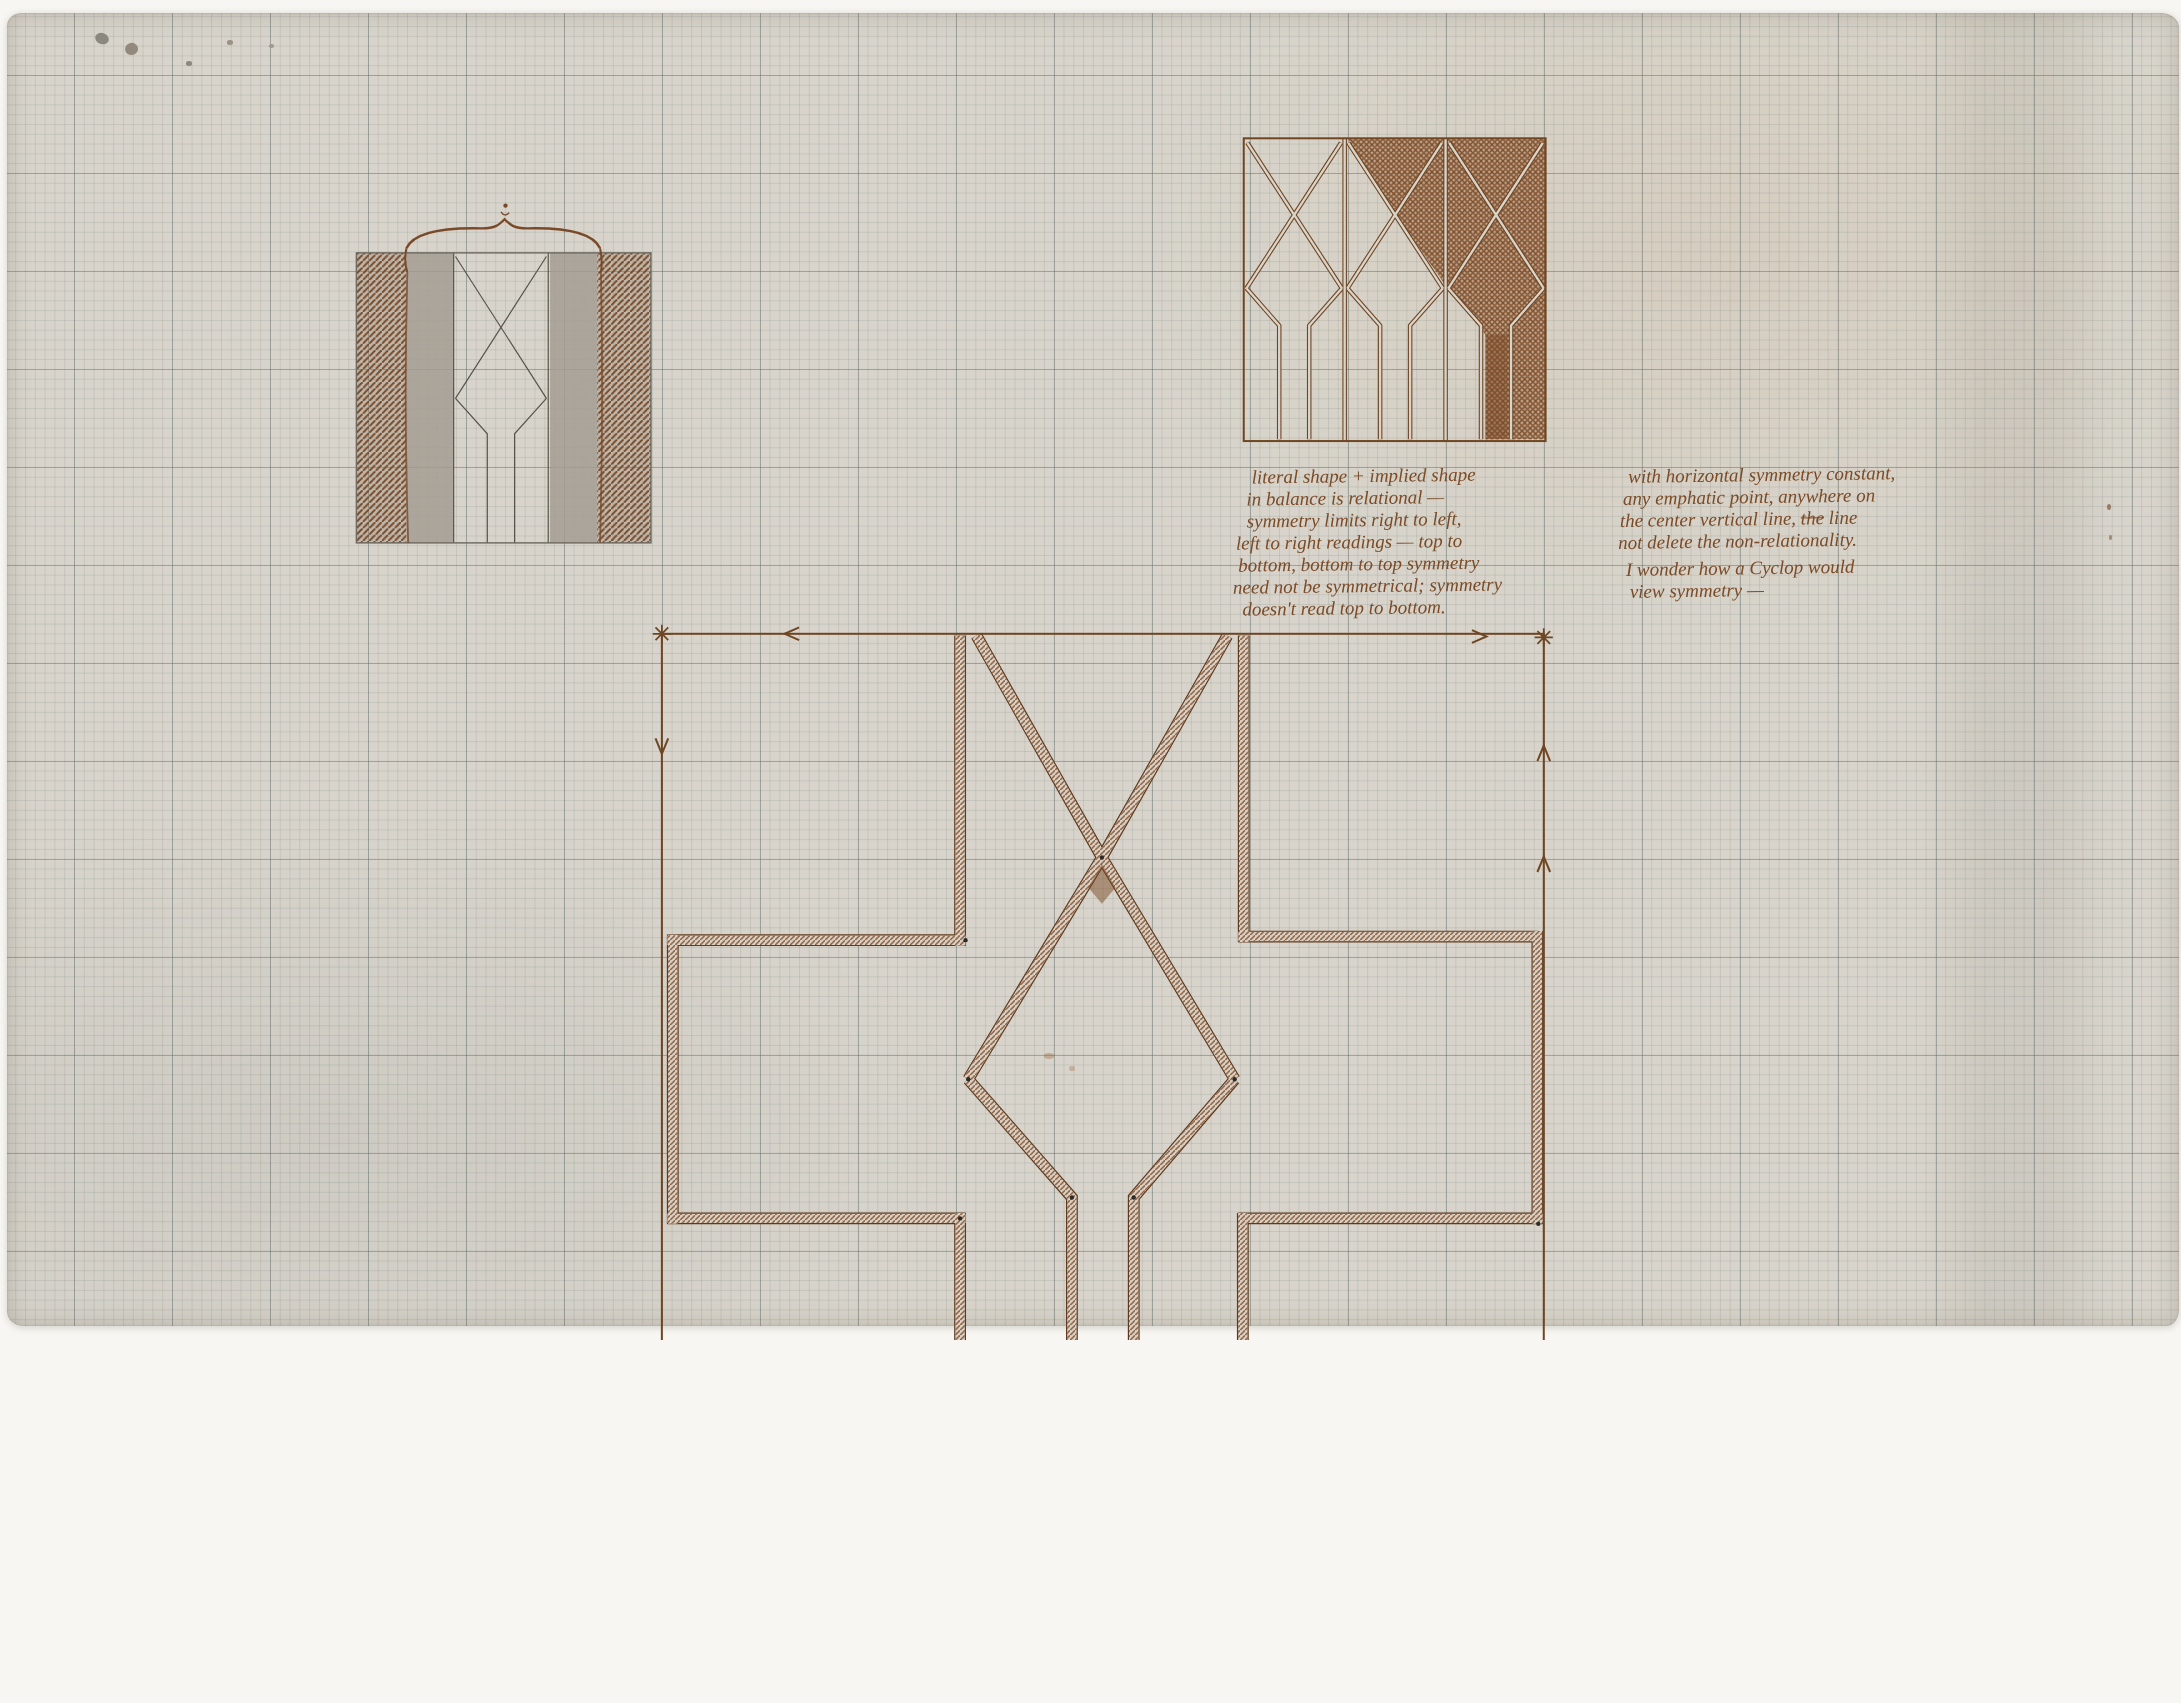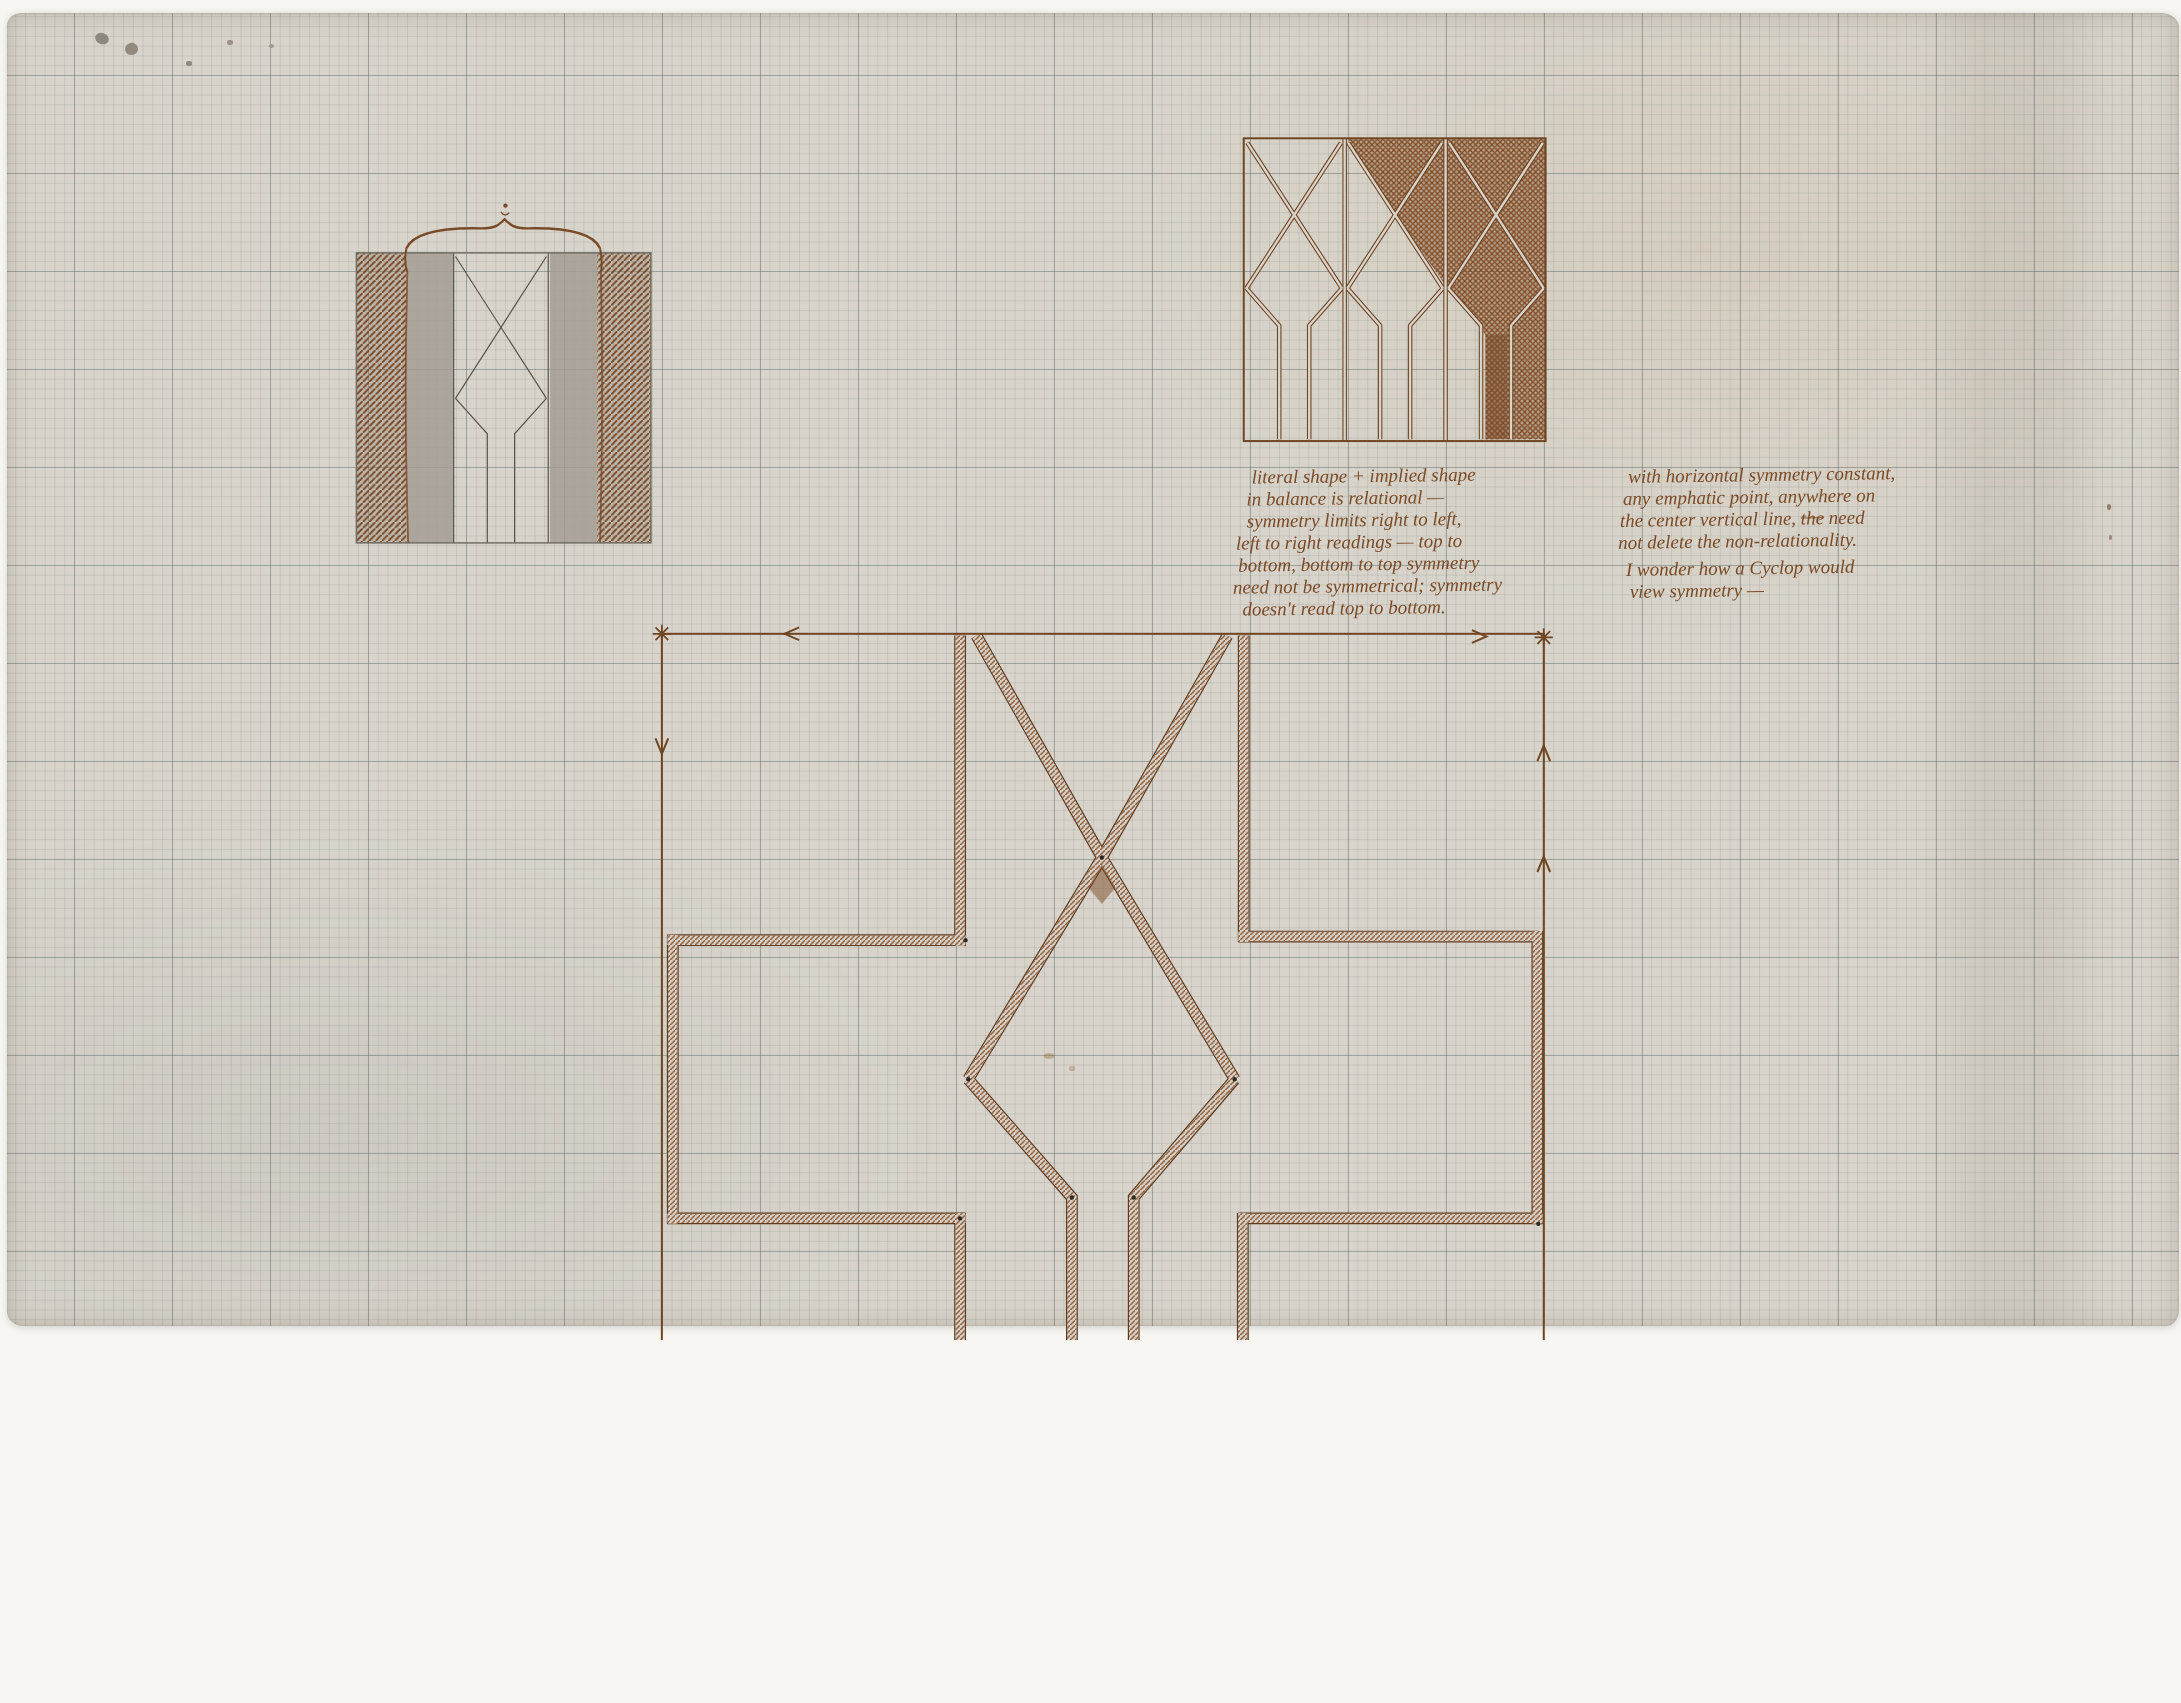--- a/index.html
+++ b/index.html
@@ -188,21 +188,21 @@
     <div class="ln">symmetry limits right to left,</div>
     <div class="ln">left to right readings — top to</div>
     <div class="ln">bottom, bottom to top symmetry</div>
     <div class="ln">need not be symmetrical; symmetry</div>
     <div class="ln">doesn't read top to bottom.</div>
   </div>
 
   <div class="note note2">
     <div class="ln">with horizontal symmetry constant,</div>
     <div class="ln">any emphatic point, anywhere on</div>
-    <div class="ln"><span>the center vertical line, </span><span class="strike">the</span><span> need</span></div>
+    <div class="ln"><span>the center vertical line, </span><span class="strike">the</span><span> line</span></div>
     <div class="ln">not delete the non-relationality.</div>
     <div class="ln">I wonder how a Cyclop would</div>
     <div class="ln">view symmetry —</div>
   </div>
 
   <div class="signature">Walden 71</div>
 
   <div>
     <div class="spot sg1"></div>
     <div class="spot sg2"></div>

